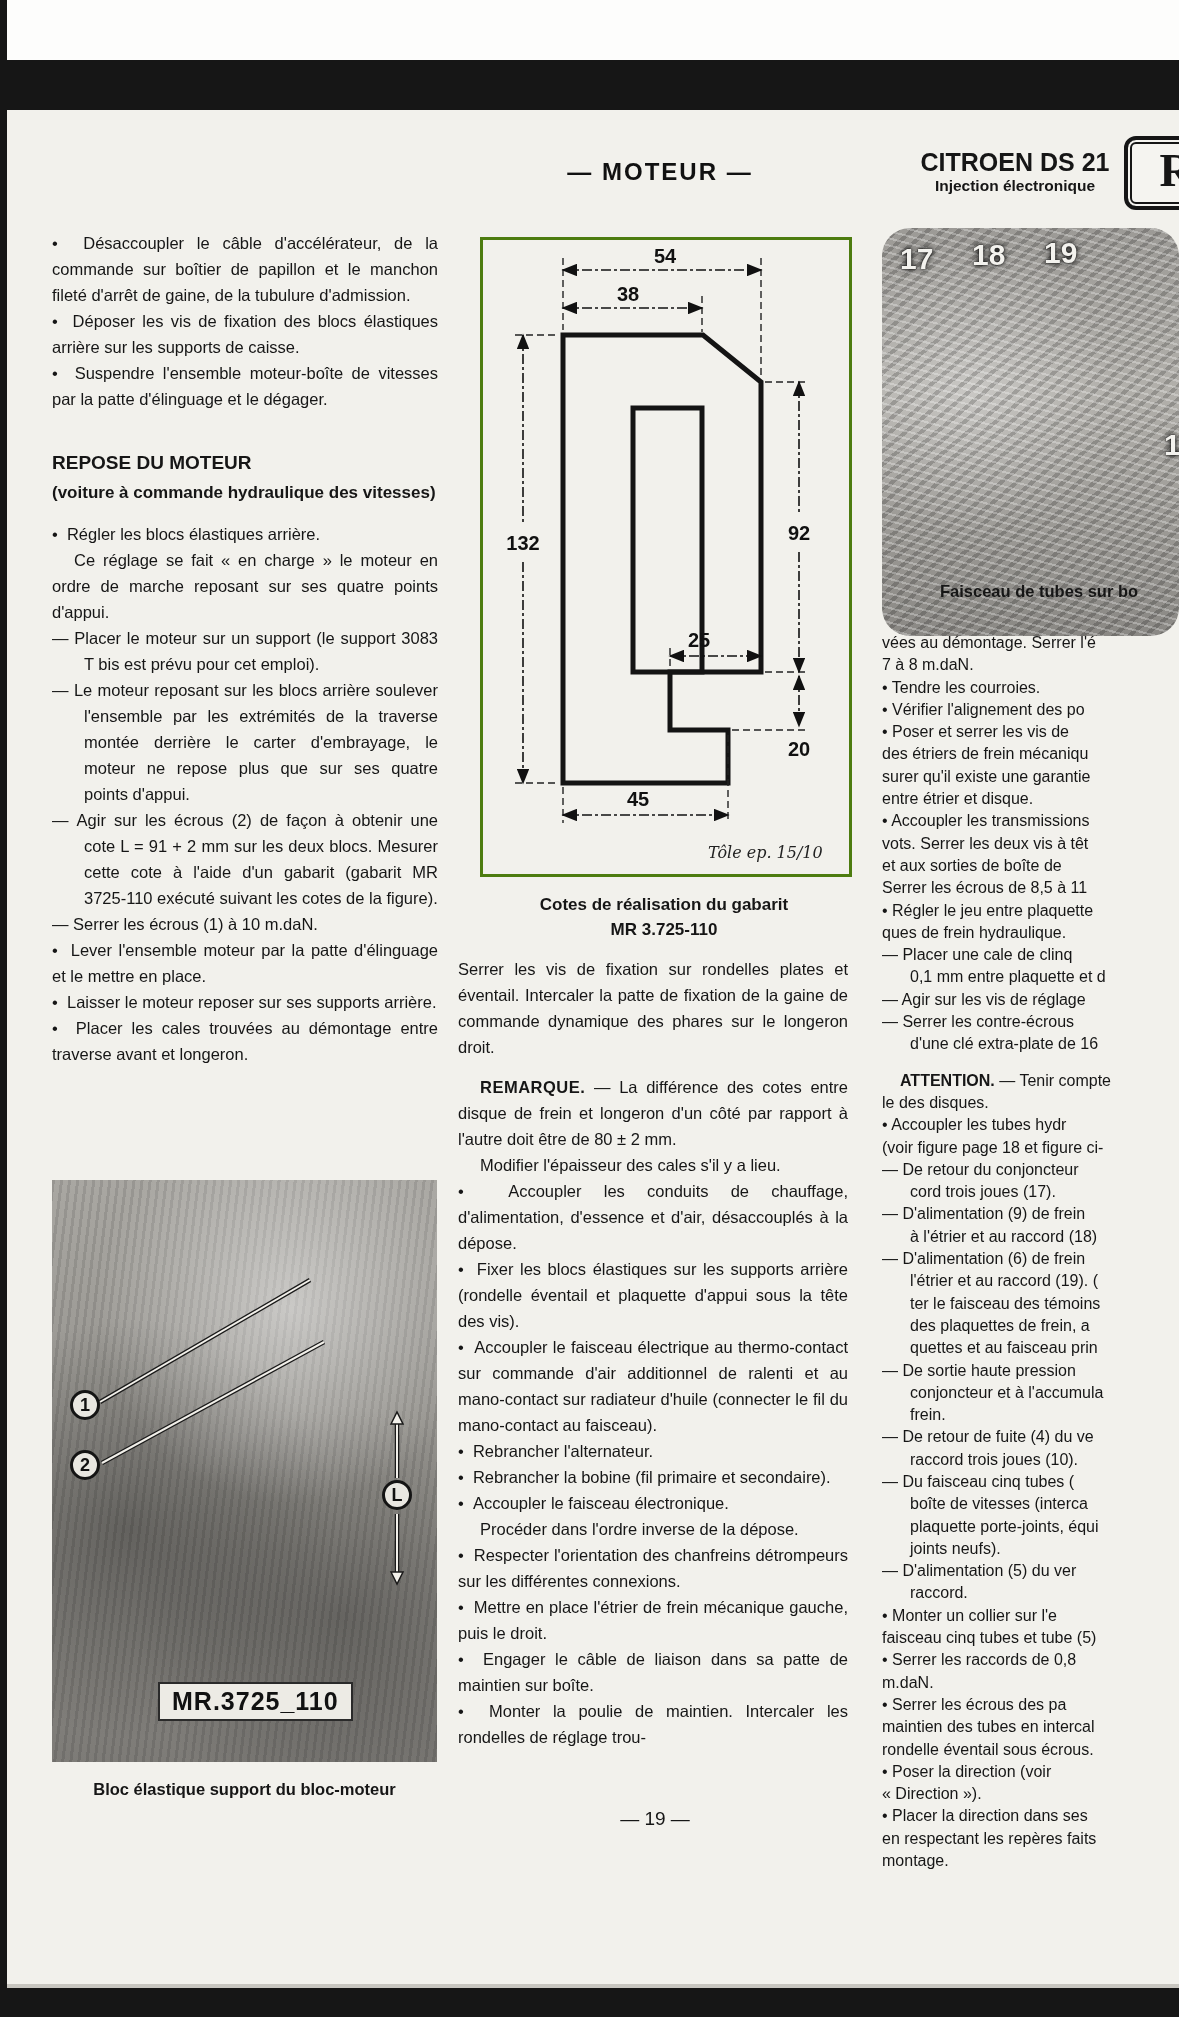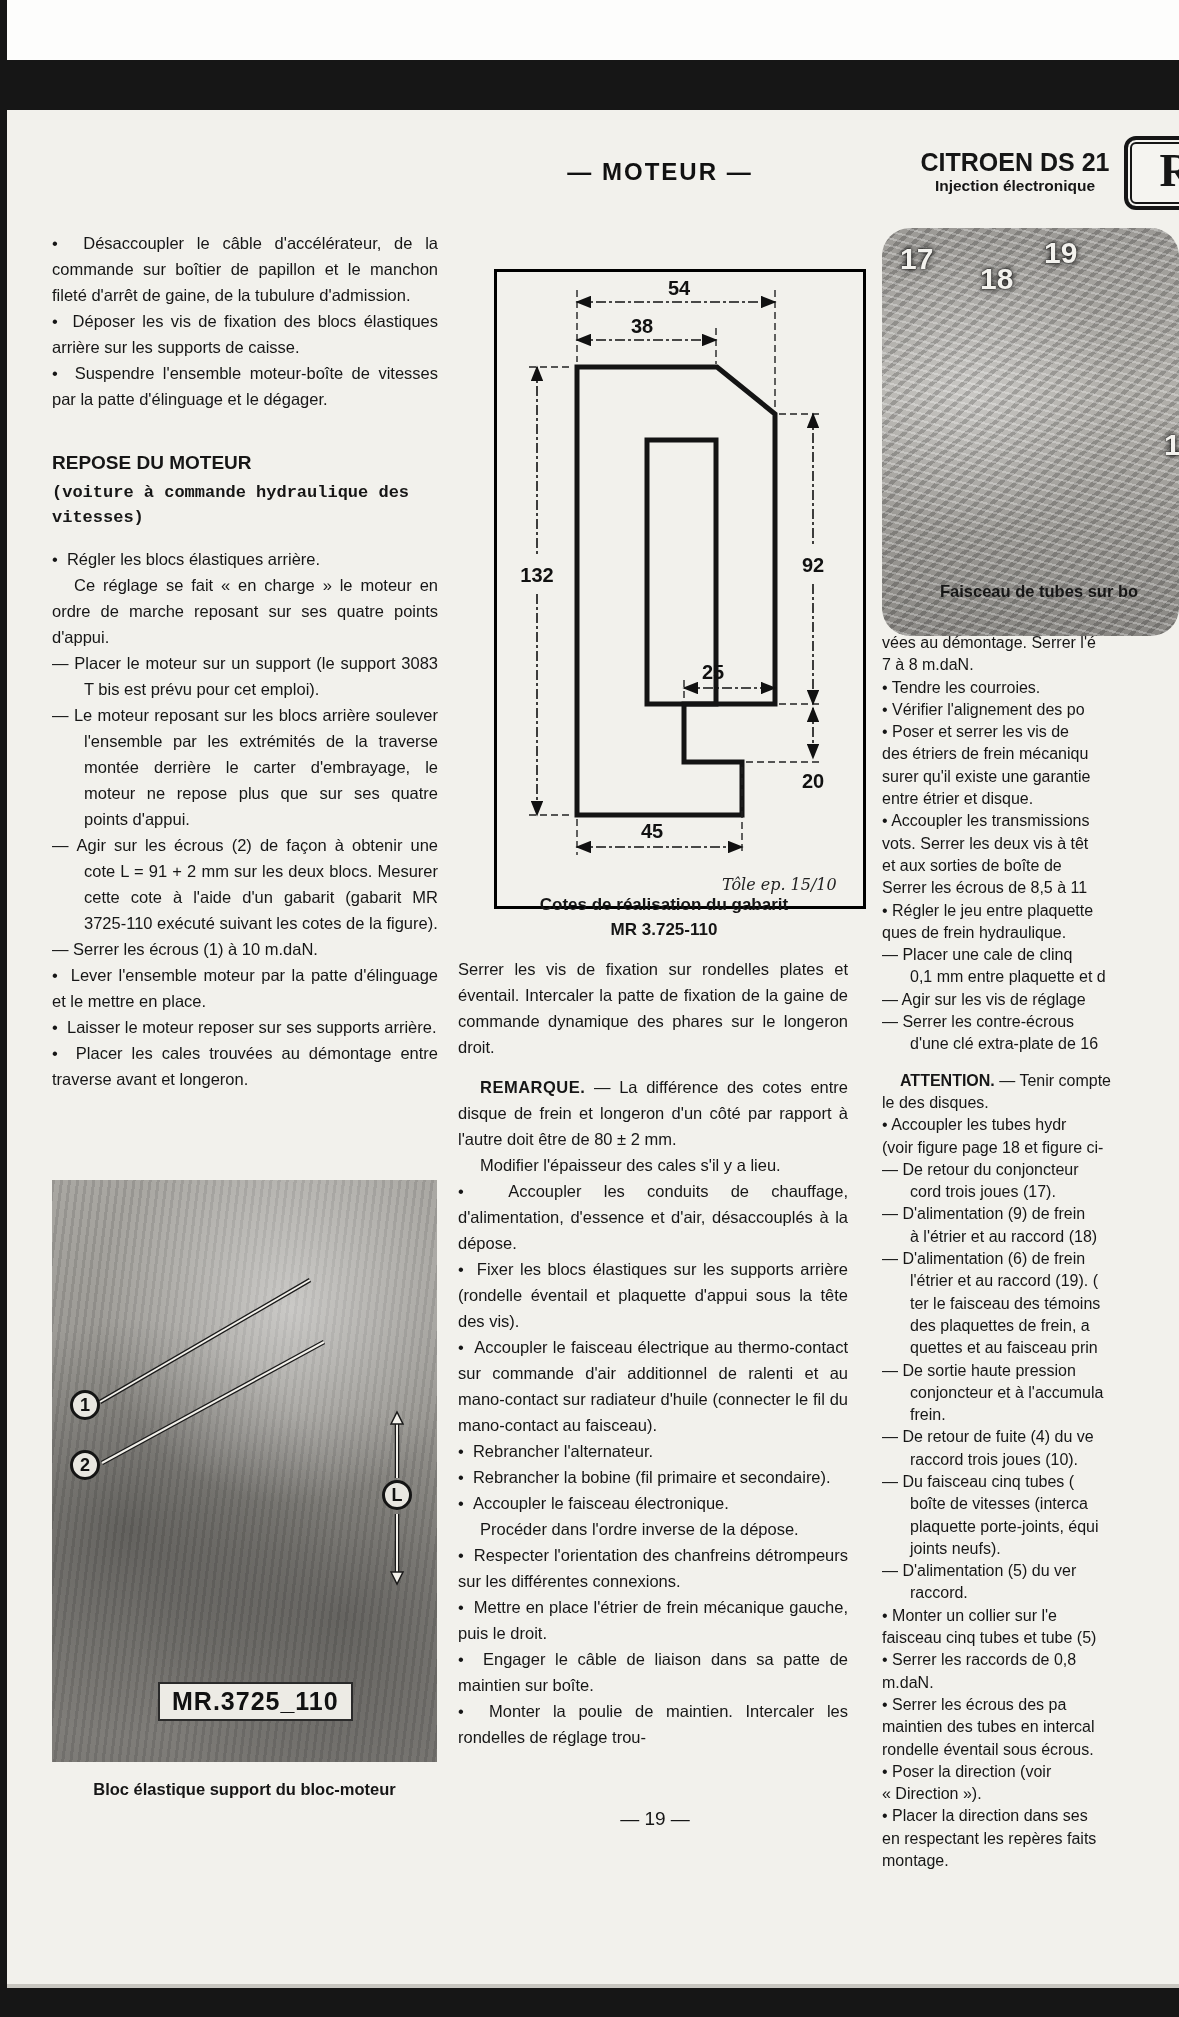--- a/index.html
+++ b/index.html
@@ -28,32 +28,32 @@
   #mid-col{left:458px;top:956px;width:390px;}
   .para{margin:0;}
   .para.bullet::before{content:"\2022\00A0\00A0";}
   .para.dash{padding-left:32px;text-indent:-32px;}
   .para.dash::before{content:"\2014\00A0";}
   .para.indent{text-indent:22px;}
   .para.plain{text-indent:0;}
   .para.remark{text-indent:22px;margin-top:14px;}
   .para.remark b{letter-spacing:.5px;}
   .para.heading{font-size:19px;font-weight:bold;margin-top:38px;margin-bottom:4px;text-align:left;}
-  .para.subheading{font-size:17px;font-weight:bold;margin-bottom:16px;text-align:left;line-height:25px;font-family:Liberation Mono, monospace;}
+  .para.subheading{font-size:17px;font-weight:bold;margin-bottom:16px;text-align:left;line-height:25px;}
 
   
   #right-col{position:absolute;left:882px;top:632px;width:420px;font-size:16px;line-height:22.3px;}
   .rline{white-space:nowrap;}
   .rline.i1{padding-left:28px;}
   .rline.i2{padding-left:18px;}
   .rline.gap{margin-top:14px;}
 
   
-  .fig-box{position:absolute;left:494px;top:237px;width:372px;height:640px;border:3px solid #000000;
-           background:#f2f1ec;box-sizing:border-box;margin-top:32px;}
+  .fig-box{position:absolute;left:480px;top:237px;width:372px;height:640px;border:3px solid #4d7c0f;
+           background:#f2f1ec;box-sizing:border-box;}
   .fig-caption{position:absolute;left:470px;top:892px;width:388px;text-align:center;
                font-weight:bold;font-size:17px;line-height:25px;}
   svg text.dim-label{font-family:"Liberation Sans",sans-serif;font-weight:bold;font-size:20px;fill:#111;}
   svg text.note{font-family:"DejaVu Serif",serif;font-style:italic;font-size:16px;fill:#222;}
 
   
   .photo{position:absolute;overflow:hidden;}
   #photo-left{left:52px;top:1180px;width:385px;height:582px;
     background:
       radial-gradient(circle at 62% 22%, rgba(255,255,255,.45), transparent 38%),
@@ -186,21 +186,21 @@
       <div class="para bullet">Accoupler le faisceau électronique.</div>
       <div class="para indent">Procéder dans l'ordre inverse de la dépose.</div>
       <div class="para bullet">Respecter l'orientation des chanfreins détrompeurs sur les différentes connexions.</div>
       <div class="para bullet">Mettre en place l'étrier de frein mécanique gauche, puis le droit.</div>
       <div class="para bullet">Engager le câble de liaison dans sa patte de maintien sur boîte.</div>
       <div class="para bullet">Monter la poulie de maintien. Intercaler les rondelles de réglage trou-</div>
     </div>
 
   <div id="photo-right" class="photo">
     <span class="photo-num" style="left:18px;top:14px;">17</span>
-    <span class="photo-num" style="left:98px;top:10px;margin-top:24px;">18</span>
+    <span class="photo-num" style="left:90px;top:10px;">18</span>
     <span class="photo-num" style="left:162px;top:8px;">19</span>
     <span class="photo-num" style="left:282px;top:200px;">1</span>
   </div>
   <div id="caption-right-photo" class="photo-caption">Faisceau de tubes sur bo</div>
 
   <div id="right-col">
       <div class="rline i0">vées au démontage. Serrer l'é</div>
       <div class="rline i0">7 à 8 m.daN.</div>
       <div class="rline i0">• Tendre les courroies.</div>
       <div class="rline i0">• Vérifier l'alignement des po</div>

